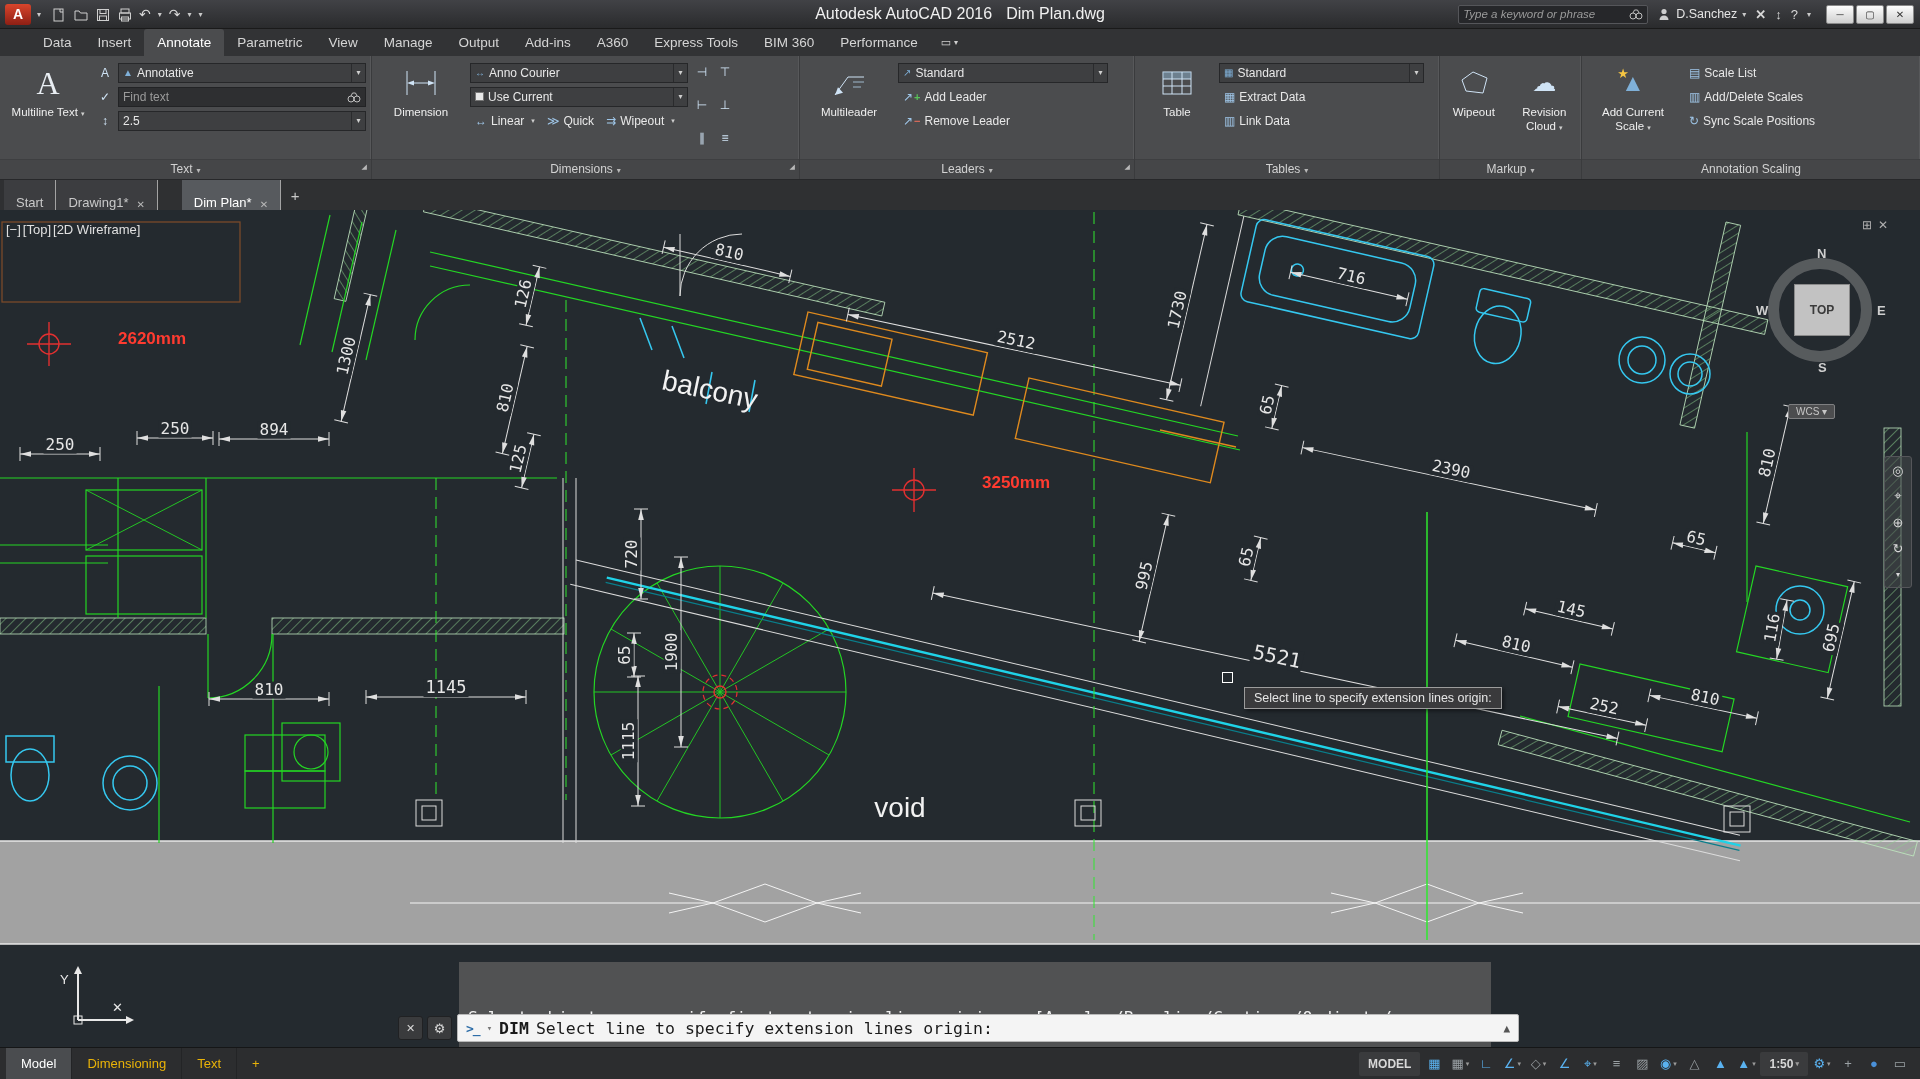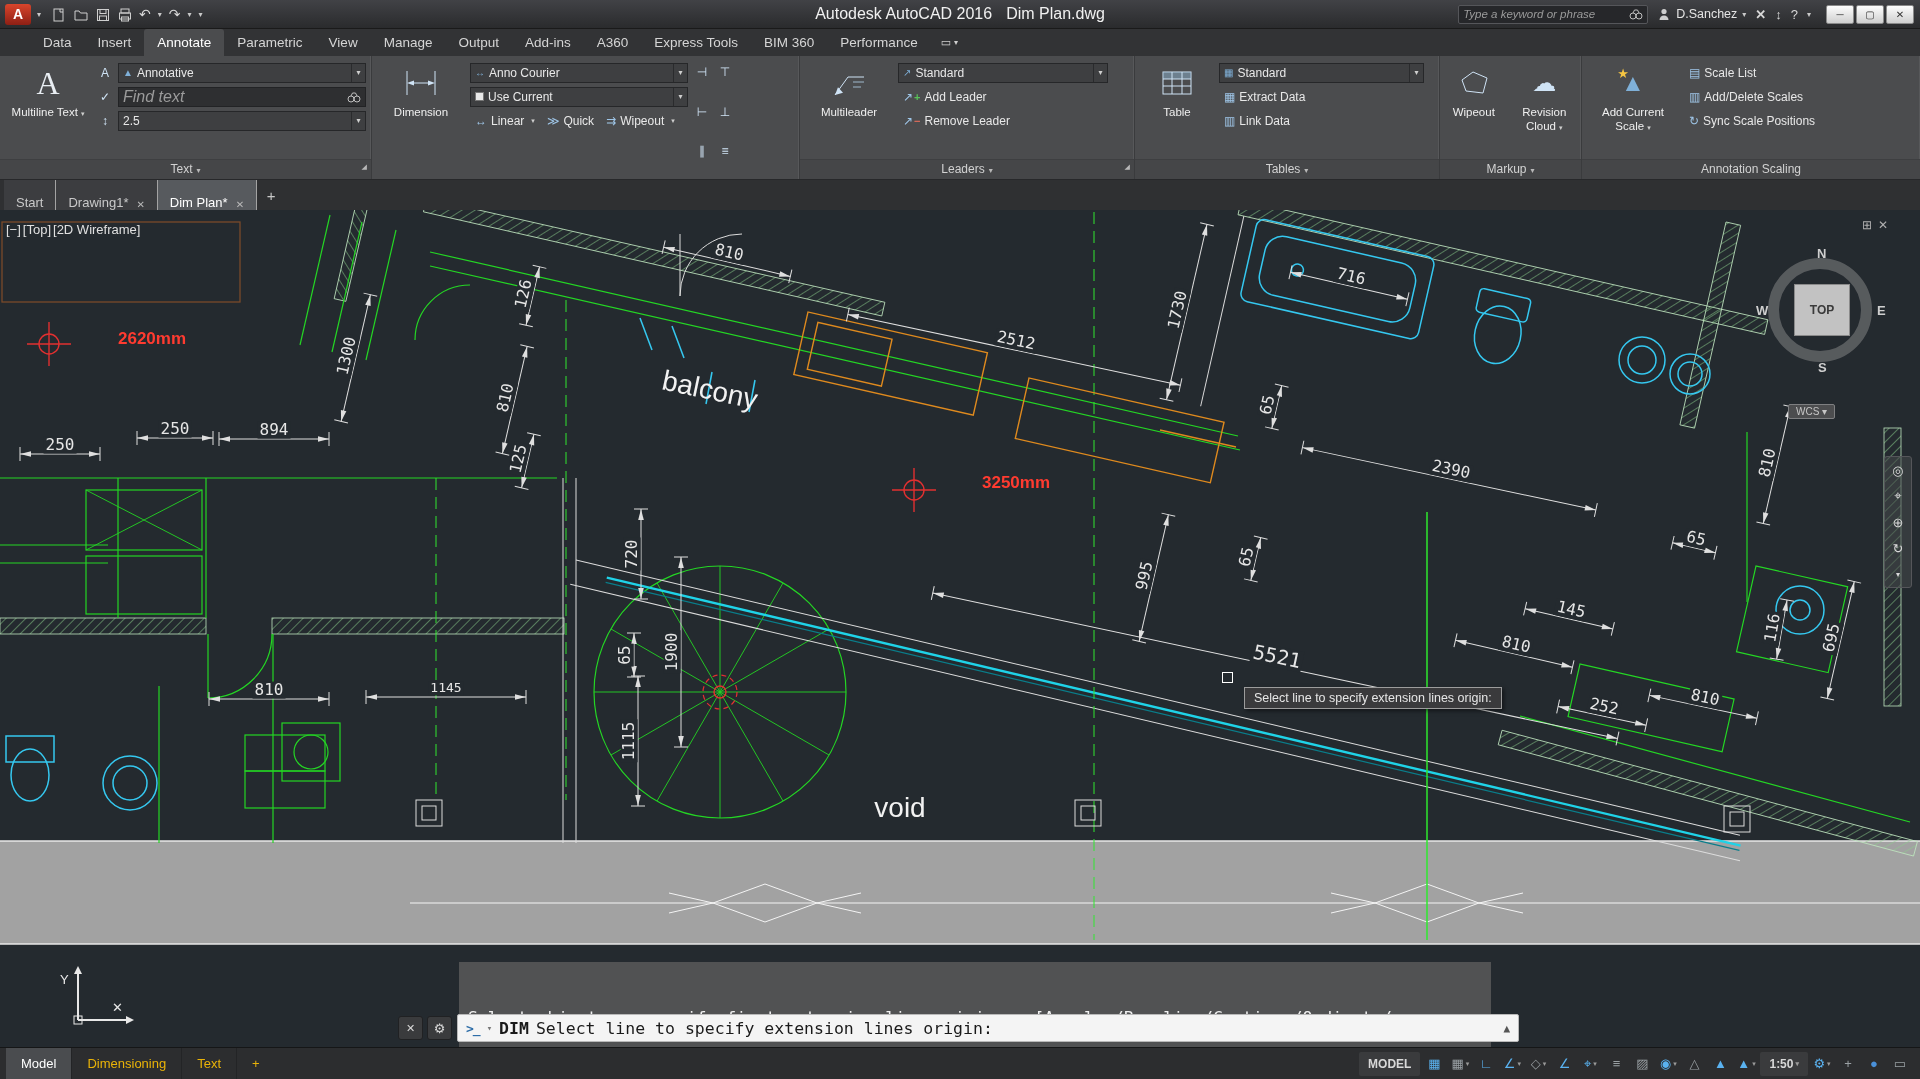--- a/index.html
+++ b/index.html
@@ -44,35 +44,35 @@
   .bcaret{font-size:7px;color:#cfcfcf;margin-left:3px;}
   .mtxtA{font-size:32px;color:#e9eef3;font-family:"Liberation Serif",serif;line-height:1;}
   .pcol{display:flex;flex-direction:column;gap:3px;margin-top:3px;flex:1;}
   .prow{display:flex;align-items:center;gap:4px;height:21px;}
   .mini{width:18px;height:18px;display:flex;align-items:center;justify-content:center;color:#cfe3f5;font-size:12px;}
   .combo{flex:1;height:20px;background:#3e3f41;border:1px solid #262729;display:flex;align-items:center;padding-left:4px;color:#e8e8e8;font-size:12px;}
   .cpre{font-size:10px;color:#7fb0d8;margin-right:4px;}
   .cval{flex:1;white-space:nowrap;overflow:hidden;}
   .ca{width:14px;align-self:stretch;display:flex;align-items:center;justify-content:center;border-left:1px solid #2a2b2d;color:#cfcfcf;font-size:8px;}
   .findbox{flex:1;height:20px;background:#2e2f31;border:1px solid #222325;display:flex;align-items:center;padding:0 4px;gap:4px;}
-  .findbox input{flex:1;background:transparent;border:none;outline:none;color:#fca5a5;font-style:italic;font-size:16px;font-family:"Liberation Sans",sans-serif;}
+  .findbox input{flex:1;background:transparent;border:none;outline:none;color:#fca5a5;font-size:12px;font-family:"Liberation Sans",sans-serif;}
   .findbox input::placeholder{color:#9b9b9b;}
   .sbtn{height:21px;display:flex;align-items:center;gap:4px;padding:0 5px;font-size:12px;color:#e8e8e8;white-space:nowrap;}
   .sico{color:#9fc6e8;font-size:12px;}
   .splus{color:#58c158;font-weight:bold;font-size:11px;margin-left:-3px;}
   .sminus{color:#d86a5a;font-weight:bold;font-size:11px;margin-left:-3px;}
   .minigrid{display:grid;grid-template-columns:repeat(2,20px);gap:3px;margin-top:4px;}
   .btnrow{display:flex;gap:2px;}
   .starov{position:absolute;right:16px;top:4px;color:#f5c542;font-size:13px;}
 
   
   #filetabs{height:30px;background:#2f3032;display:flex;align-items:flex-end;padding-left:4px;}
   #filetabs-list{display:flex;height:30px;}
   .ftab{height:30px;display:flex;align-items:flex-end;gap:8px;padding:0 12px;background:#3c3d40;border-right:1px solid #a3a3a3;font-size:13px;color:#c9c9c9;}
-  .ftab.active{background:#575a5e;color:#fff;}
+  .ftab.active{background:#575a5e;color:#fff;margin-left:24px;}
   .ftx{font-size:10px;color:#b9b9b9;}
   .addtab{width:28px;height:30px;display:flex;align-items:center;justify-content:center;color:#c9c9c9;font-size:15px;}
 
   
   #canvas{position:relative;height:837px;background:#242a2f;overflow:hidden;}
   #geo,#dims{position:absolute;inset:0;width:100%;height:100%;}
   #labels{position:absolute;inset:0;}
   .clab{position:absolute;font-family:"DejaVu Sans Mono","Liberation Mono",monospace;white-space:nowrap;background:#242a2f;padding:0 2px;line-height:1.05;}
   .clab.nobg{background:transparent;}
   .g{stroke:#24d624;fill:none;stroke-width:1.2;}
@@ -298,20 +298,21 @@
         </div>
         <div class="minigrid">
           <span class="mini">⊣</span>
           <span class="mini">⊤</span>
           <span class="mini">⊢</span>
           <span class="mini">⊥</span>
           <span class="mini">∥</span>
           <span class="mini">≡</span>
         </div>
       </div>
+      <div class="p-label"><span>Dimensions</span><span class="plcaret">▾</span><span class="launcher">◢</span></div>
     </div>
 
     <div class="panel" style="width:335px">
       <div class="p-body">
         <div class="bigbtn" style="width:88px">
           <div class="ic">
             <svg width="36" height="30">
                 <path d="M4,27 L17,9 H33" stroke="#cfe3f5" fill="none"></path>
                 <path d="M4,27 l8,-2.2 l-5,-5.5 z" fill="#cfe3f5"></path>
                 <path d="M22,14 h11 M22,19 h8" stroke="#9fb8cc" fill="none"></path>
@@ -859,21 +860,21 @@
         <span class="clab" style="left: 519px; top: 249px; transform: translate(-50%, -50%) rotate(-77deg); font-size: 16px; color: rgb(230, 230, 230);">125</span>
         <span class="clab" style="left: 1268px; top: 195px; transform: translate(-50%, -50%) rotate(-77deg); font-size: 16px; color: rgb(230, 230, 230);">65</span>
         <span class="clab" style="left: 1451px; top: 260px; transform: translate(-50%, -50%) rotate(12deg); font-size: 16px; color: rgb(230, 230, 230);">2390</span>
         <span class="clab" style="left: 632px; top: 344px; transform: translate(-50%, -50%) rotate(-90deg); font-size: 16px; color: rgb(230, 230, 230);">720</span>
         <span class="clab" style="left: 1145px; top: 366px; transform: translate(-50%, -50%) rotate(-77deg); font-size: 16px; color: rgb(230, 230, 230);">995</span>
         <span class="clab" style="left: 1247px; top: 347px; transform: translate(-50%, -50%) rotate(-77deg); font-size: 16px; color: rgb(230, 230, 230);">65</span>
         <span class="clab" style="left: 672px; top: 442px; transform: translate(-50%, -50%) rotate(-90deg); font-size: 16px; color: rgb(230, 230, 230);">1900</span>
         <span class="clab" style="left: 625px; top: 445px; transform: translate(-50%, -50%) rotate(-90deg); font-size: 16px; color: rgb(230, 230, 230);">65</span>
         <span class="clab" style="left: 629px; top: 531px; transform: translate(-50%, -50%) rotate(-90deg); font-size: 16px; color: rgb(230, 230, 230);">1115</span>
         <span class="clab" style="left: 269px; top: 480px; transform: translate(-50%, -50%) rotate(0deg); font-size: 16px; color: rgb(230, 230, 230);">810</span>
-        <span class="clab" style="left: 446px; top: 478px; transform: translate(-50%, -50%) rotate(0deg); font-size: 13px; color: rgb(230, 230, 230);">1145</span>
+        <span class="clab" style="left: 446px; top: 478px; transform: translate(-50%, -50%) rotate(0deg); font-size: 17px; color: rgb(230, 230, 230);">1145</span>
         <span class="clab" style="left: 1277px; top: 447px; transform: translate(-50%, -50%) rotate(12deg); font-size: 20px; color: rgb(230, 230, 230);">5521</span>
         <span class="clab" style="left: 1571px; top: 400px; transform: translate(-50%, -50%) rotate(13deg); font-size: 16px; color: rgb(230, 230, 230);">145</span>
         <span class="clab" style="left: 1516px; top: 435px; transform: translate(-50%, -50%) rotate(13deg); font-size: 16px; color: rgb(230, 230, 230);">810</span>
         <span class="clab" style="left: 1696px; top: 329px; transform: translate(-50%, -50%) rotate(13deg); font-size: 16px; color: rgb(230, 230, 230);">65</span>
         <span class="clab" style="left: 1604px; top: 497px; transform: translate(-50%, -50%) rotate(12deg); font-size: 16px; color: rgb(230, 230, 230);">252</span>
         <span class="clab" style="left: 1705px; top: 488px; transform: translate(-50%, -50%) rotate(12deg); font-size: 16px; color: rgb(230, 230, 230);">810</span>
         <span class="clab" style="left: 1773px; top: 418px; transform: translate(-50%, -50%) rotate(-80deg); font-size: 16px; color: rgb(230, 230, 230);">116</span>
         <span class="clab" style="left: 1832px; top: 428px; transform: translate(-50%, -50%) rotate(-77deg); font-size: 16px; color: rgb(230, 230, 230);">695</span>
         <span class="clab" style="left: 1768px; top: 253px; transform: translate(-50%, -50%) rotate(-77deg); font-size: 16px; color: rgb(230, 230, 230);">810</span>
         <span class="clab nobg" style="left: 710px; top: 180px; transform: translate(-50%, -50%) rotate(12deg); font-size: 28px; color: rgb(242, 242, 242); font-family: &quot;Liberation Sans&quot;, sans-serif;">balcony</span>

